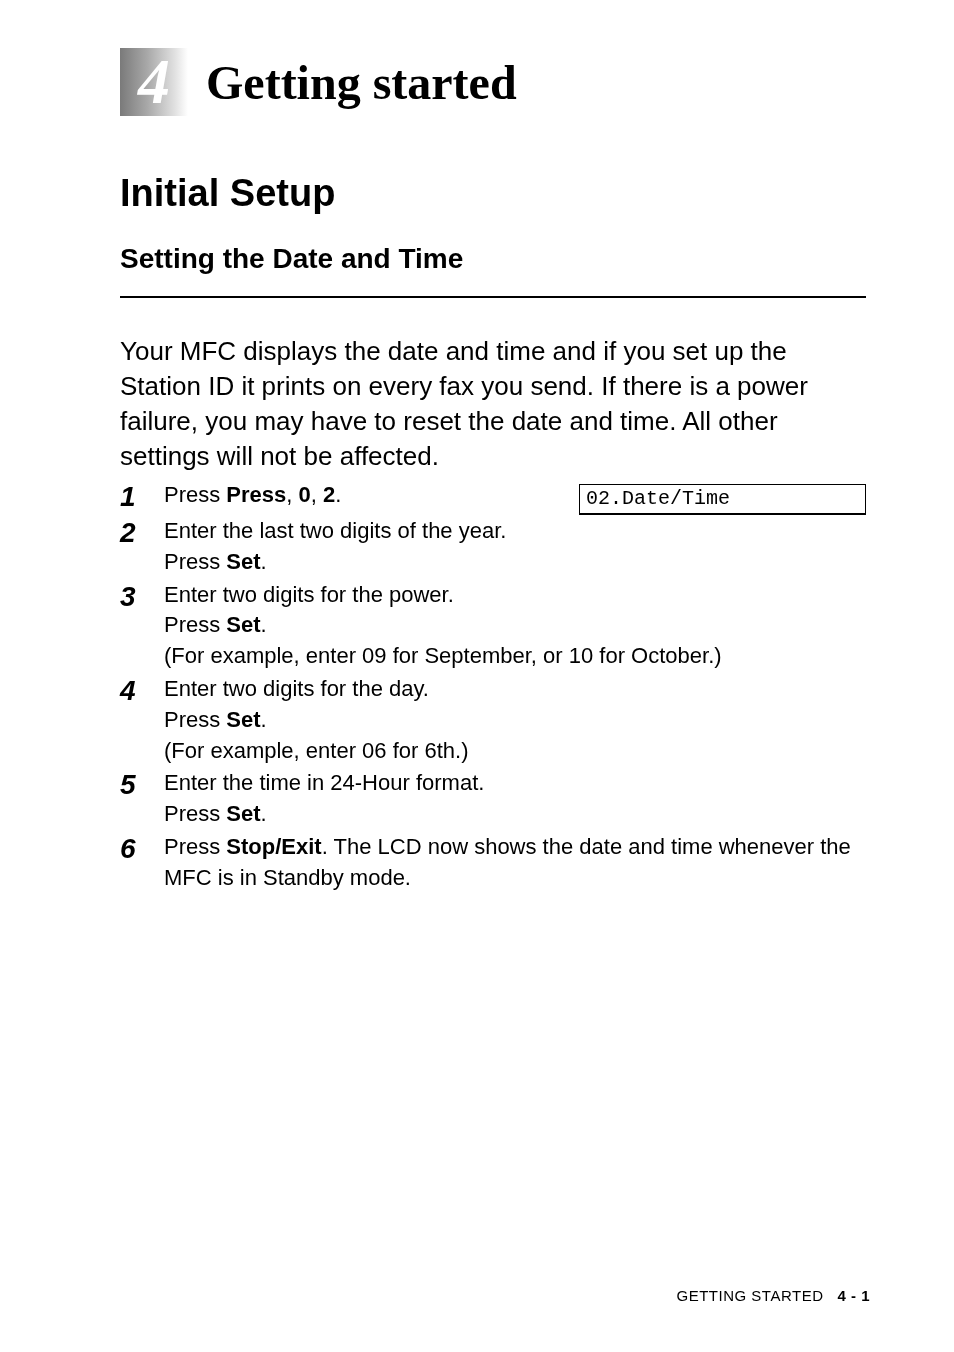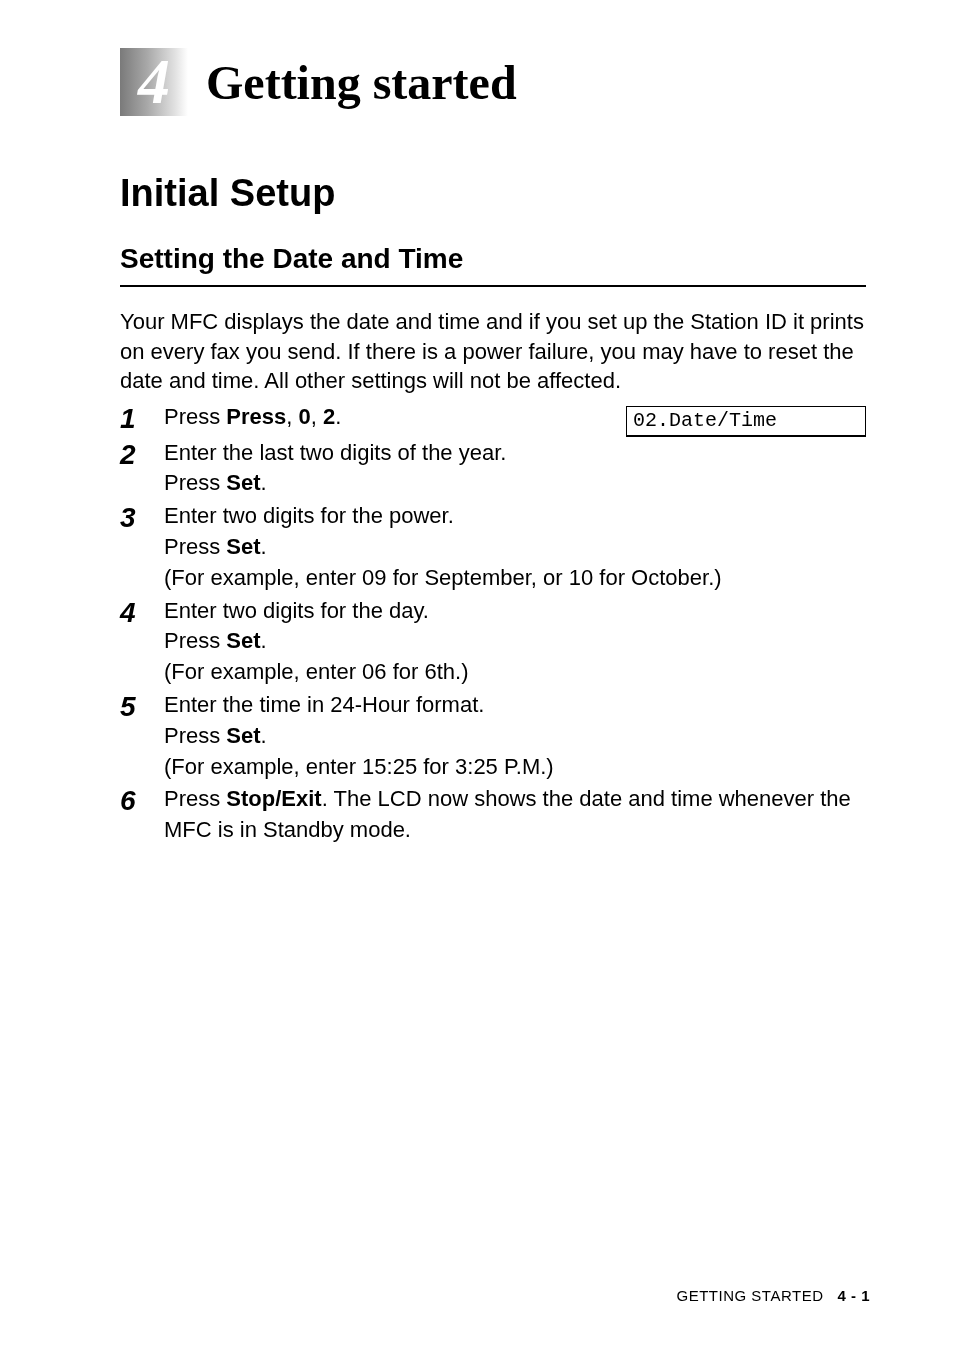--- a/index.html
+++ b/index.html
@@ -43,26 +43,26 @@
       font-weight: bold;
     }
     .section-title {
       font-size: 38px;
       font-weight: bold;
       margin-bottom: 28px;
     }
     .subsection-title {
       font-size: 28px;
       font-weight: bold;
-      padding-bottom: 10px;
+      padding-bottom: 21px;
       border-bottom: 2px solid #000;
-      margin-bottom: 20px;
+      margin-bottom: 36px;
     }
     .intro-text {
-      font-size: 22px;
+      font-size: 26px;
       line-height: 1.35;
       margin-bottom: 6px;
     }
     .steps {
       list-style: none;
       counter-reset: step;
     }
     .step {
       display: flex;
       align-items: flex-start;
@@ -89,21 +89,21 @@
       display: flex;
       justify-content: space-between;
       align-items: flex-start;
     }
     .steps-left {
       flex: 1;
       padding-right: 12px;
     }
     .lcd-box {
       border: 1.5px solid #000;
-      width: 240px;
+      width: 287px;
       font-family: "Courier New", Courier, monospace;
       font-size: 20px;
       margin-top: 4px;
     }
     .lcd-section-top {
       padding: 2px 6px 2px 6px;
       border-bottom: 1.5px solid #000;
     }
     .lcd-line1 {
       line-height: 1.2;
@@ -184,21 +184,20 @@
       <span>Enter two digits for the day.</span><br>
       <span>Press </span><span class="bold">Set</span><span>.</span><br>
       <span>(For example, enter 06 for 6th.)</span>
     </span>
   </li>
   <li class="step">
     <span class="step-num">5</span>
     <span class="step-body">
       <span>Enter the time in 24-Hour format.</span><br>
       <span>Press </span><span class="bold">Set</span><span>.</span><br>
-      <span>(For example, enter 15:25 for 3:25 P.M.)</span>
     </span>
   </li>
   <li class="step">
     <span class="step-num">6</span>
     <span class="step-body">
       <span>Press </span><span class="bold">Stop/Exit</span><span>. The LCD now shows the date and time whenever the MFC is in Standby mode.</span>
     </span>
   </li>
 </ol>
 

